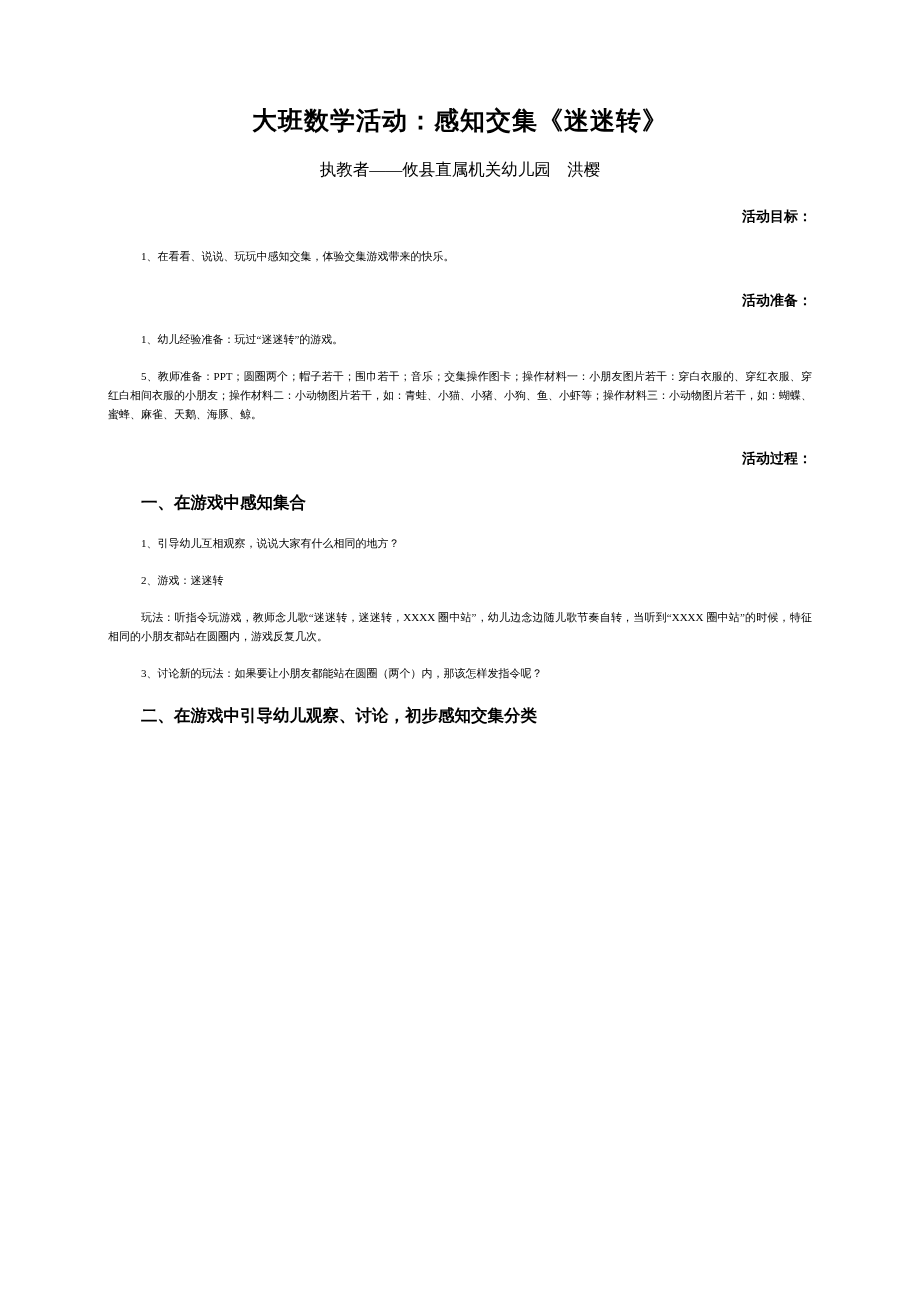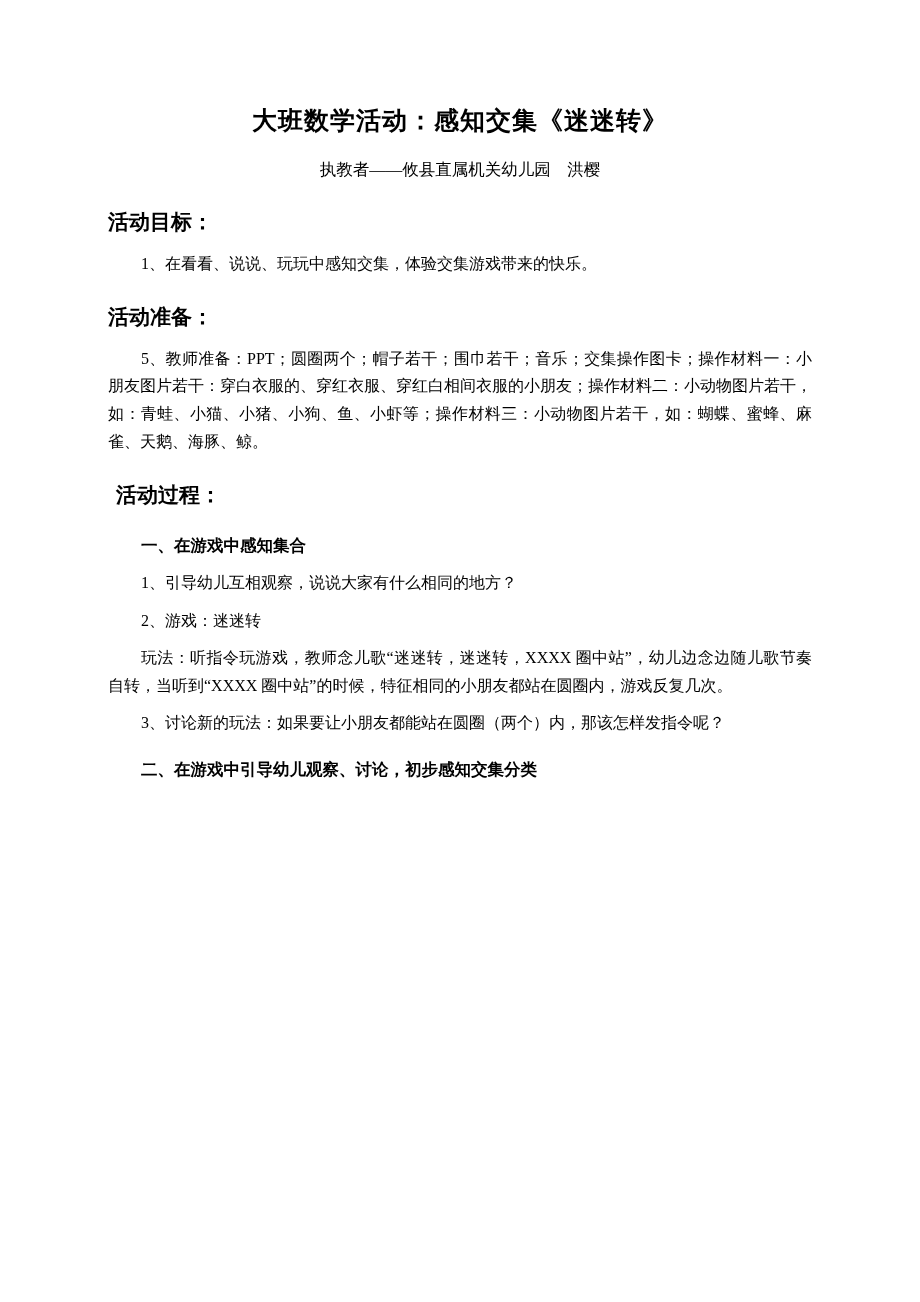--- a/index.html
+++ b/index.html
@@ -29,56 +29,58 @@
     margin: 30px 0 0 0;
     line-height: 1.5;
   }
   .doc-subtitle {
     text-align: center;
     font-size: 16.5px;
     margin: 18px 0 0 0;
     line-height: 1.5;
   }
   .section-heading {
-    font-size: 21px;
+    font-size: 14px;
     font-weight: bold;
     margin: 24px 0 0 0;
     line-height: 1.6;
+    text-align: right;
   }
   .section-heading.indent-half {
     text-indent: 8px;
   }
   .sub-heading {
     font-size: 16.5px;
     font-weight: bold;
     margin: 20px 0 0 0;
     text-indent: 33px;
     line-height: 1.6;
   }
   .para {
-    font-size: 16px;
-    margin: 10px 0 0 0;
+    font-size: 11px;
+    margin: 18px 0 0 0;
     line-height: 1.72;
     text-indent: 33px;
     text-align: justify;
   }
 </style>
 </head>
 <body>
 
 <div class="page">
 
   <h1 class="doc-title">大班数学活动：感知交集《迷迷转》</h1>
 
   <p class="doc-subtitle">执教者——攸县直属机关幼儿园　洪樱</p>
 
   <h2 class="section-heading">活动目标：</h2>
   <p class="para">1、在看看、说说、玩玩中感知交集，体验交集游戏带来的快乐。</p>
 
   <h2 class="section-heading">活动准备：</h2>
+  <p class="para">1、幼儿经验准备：玩过“迷迷转”的游戏。</p>
   <p class="para">5、教师准备：PPT；圆圈两个；帽子若干；围巾若干；音乐；交集操作图卡；操作材料一：小朋友图片若干：穿白衣服的、穿红衣服、穿红白相间衣服的小朋友；操作材料二：小动物图片若干，如：青蛙、小猫、小猪、小狗、鱼、小虾等；操作材料三：小动物图片若干，如：蝴蝶、蜜蜂、麻雀、天鹅、海豚、鲸。</p>
 
   <h2 class="section-heading indent-half">活动过程：</h2>
 
   <h3 class="sub-heading">一、在游戏中感知集合</h3>
   <p class="para">1、引导幼儿互相观察，说说大家有什么相同的地方？</p>
   <p class="para">2、游戏：迷迷转</p>
   <p class="para">玩法：听指令玩游戏，教师念儿歌“迷迷转，迷迷转，XXXX 圈中站”，幼儿边念边随儿歌节奏自转，当听到“XXXX 圈中站”的时候，特征相同的小朋友都站在圆圈内，游戏反复几次。</p>
   <p class="para">3、讨论新的玩法：如果要让小朋友都能站在圆圈（两个）内，那该怎样发指令呢？</p>
 

